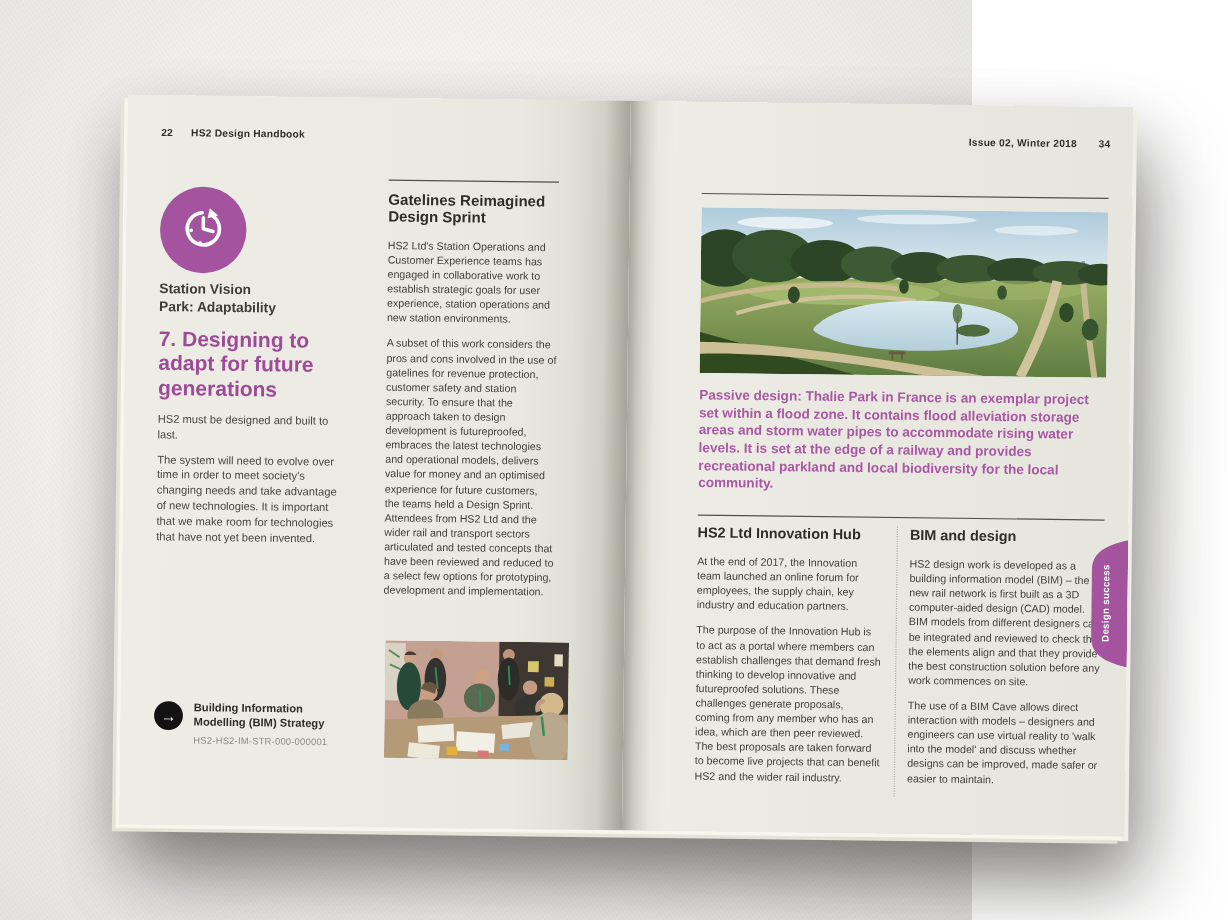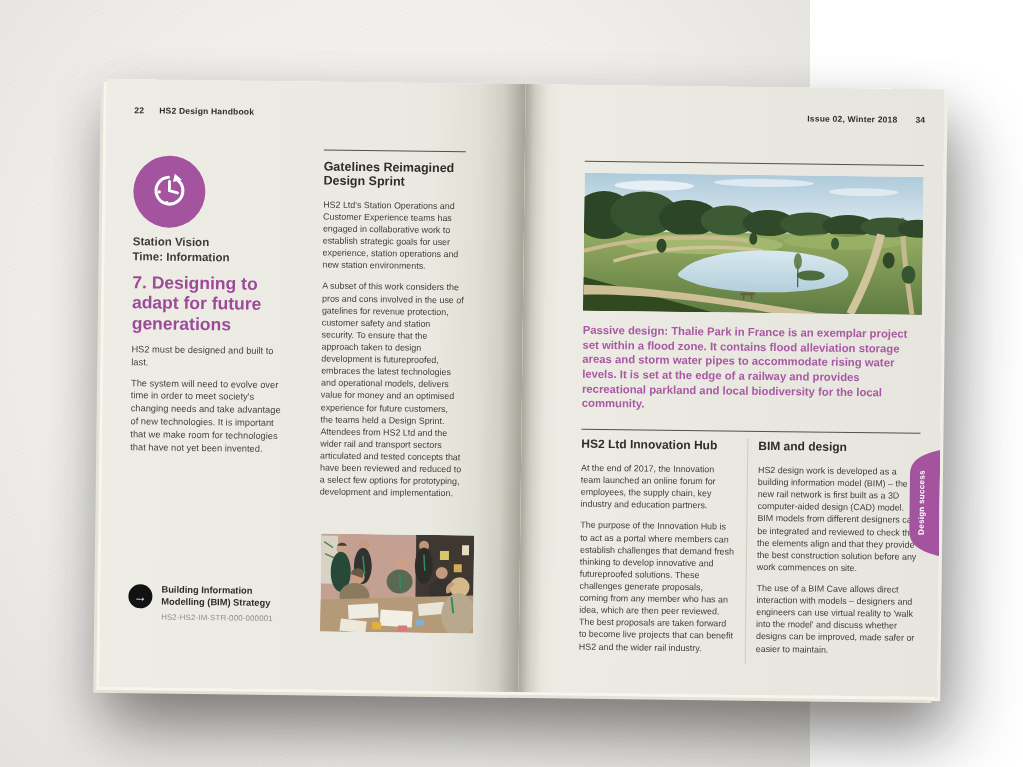--- a/index.html
+++ b/index.html
@@ -125,21 +125,21 @@
               <path d="M29.5 7.2 L36.8 13.4 L27.6 15.9 Z" fill="#ffffff"></path>
               <path d="M24 25 L24 15.5 M24 25 L32.5 27.3" fill="none" stroke="#ffffff" stroke-width="3" stroke-linecap="round"></path>
               <circle cx="13.5" cy="26.5" r="1.7" fill="#ffffff"></circle>
               <circle cx="21.5" cy="37.5" r="1.7" fill="#ffffff"></circle>
             </svg>
           </span>
         </div>
 
         <div class="vision-label">
           <div>Station Vision</div>
-          <div>Time: Information</div>
+          <div>Park: Adaptability</div>
         </div>
 
         <h1 class="section-heading">7. Designing to adapt for future generations</h1>
 
         <div class="intro-block">
           <p>HS2 must be designed and built to last.</p>
           <p>The system will need to evolve over time in order to meet society's changing needs and take advantage of new technologies. It is important that we make room for technologies that have not yet been invented.</p>
         </div>
 
         <div class="gatelines-col">

